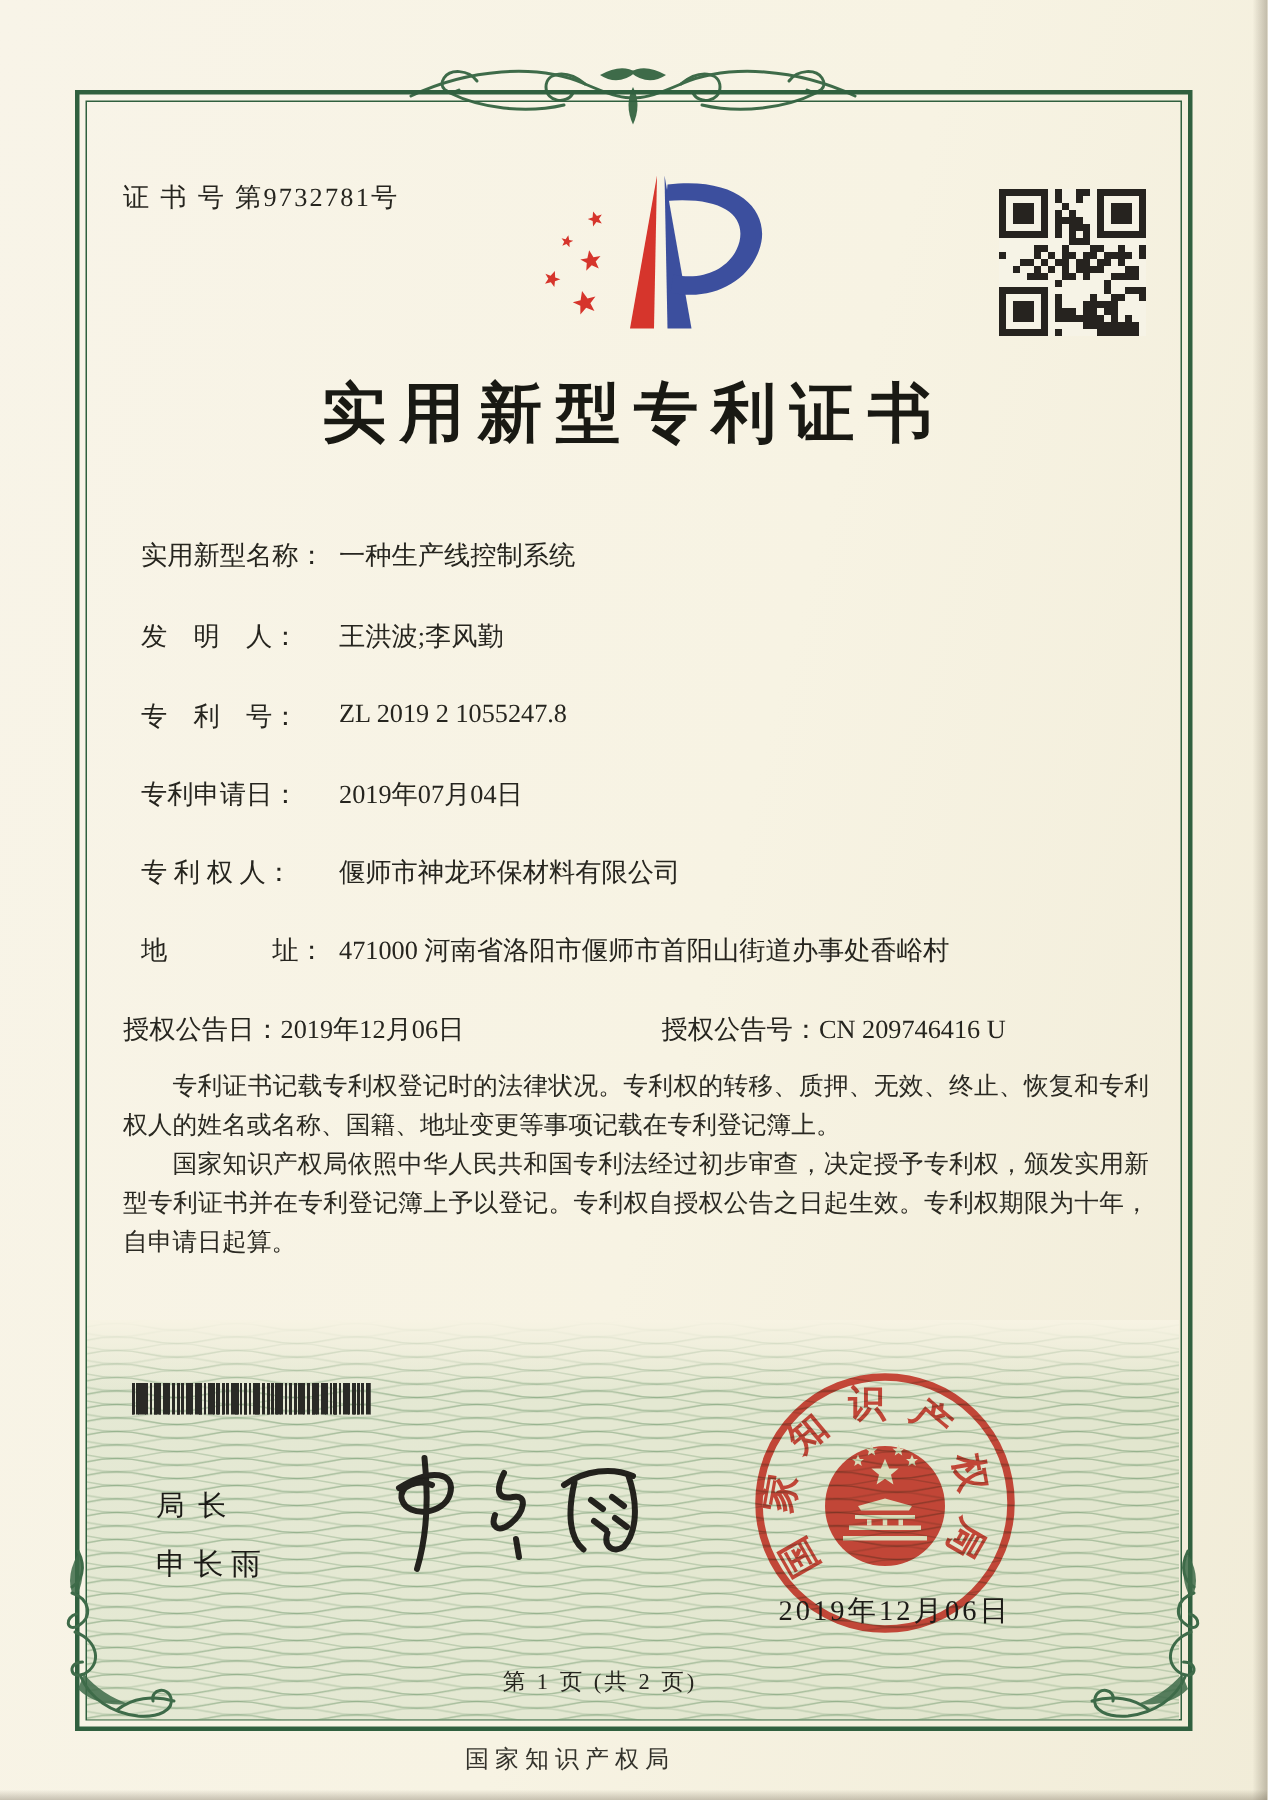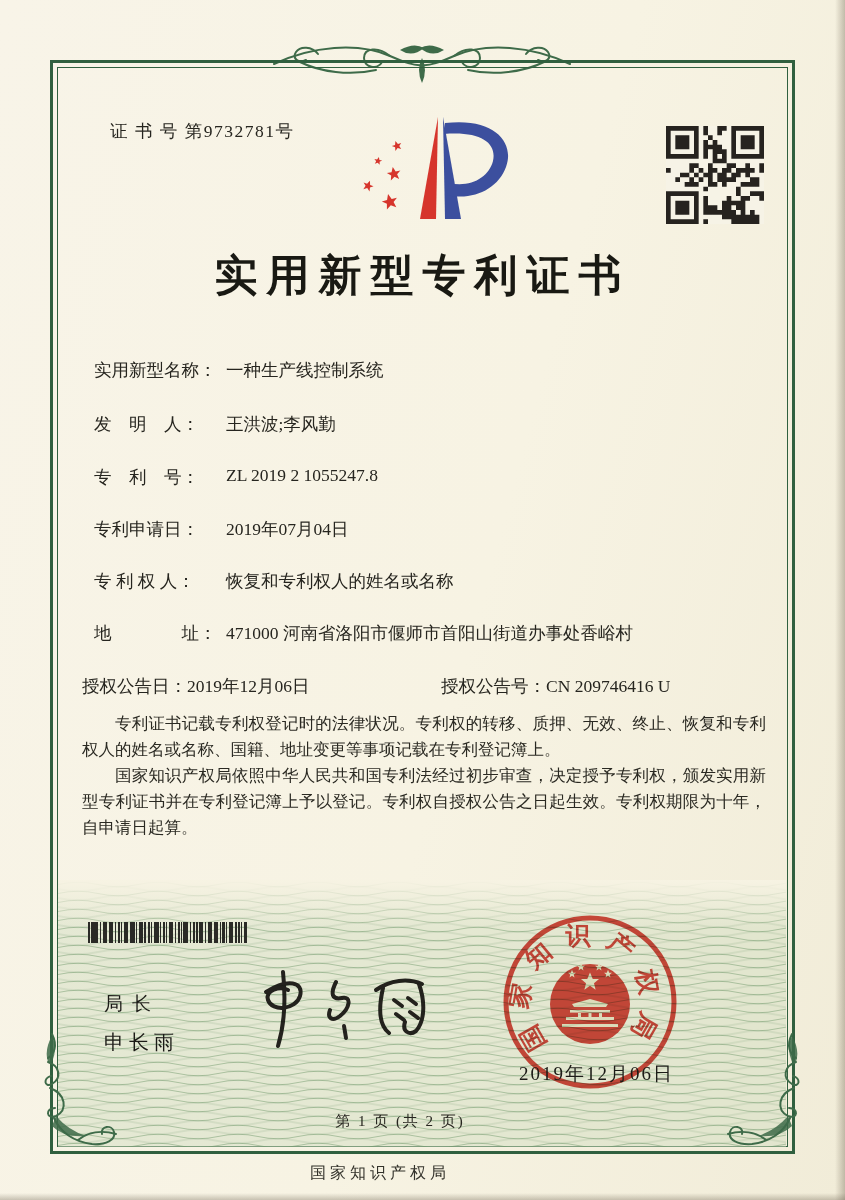--- a/index.html
+++ b/index.html
@@ -3,21 +3,21 @@
 <meta charset="utf-8">
 <style>
   html,body{margin:0;padding:0;background:#d8d4c6;}
   .page{
     position:relative;width:845px;height:1200px;overflow:hidden;
     background:linear-gradient(105deg,#f8f4e8 0%,#f7f3e3 55%,#f1ecd8 100%);
     font-family:"Liberation Serif","DejaVu Serif",serif;color:#26251f;
   }
   .frame-outer{position:absolute;left:50px;top:60px;width:739px;height:1088px;border:3px solid #30603f;}
   .frame-inner{position:absolute;left:4px;top:4px;right:4px;bottom:4px;border:1px solid #30603f;}
-  .cert-no{position:absolute;left:82px;top:119px;font-size:17.5px;letter-spacing:1.5px;white-space:nowrap;margin-left:28px;}
+  .cert-no{position:absolute;left:82px;top:119px;font-size:17.5px;letter-spacing:1.5px;white-space:nowrap;}
   .logo{position:absolute;left:343px;top:112px;width:185px;height:124px;}
   .qr{position:absolute;left:666px;top:126px;width:98px;height:98px;background:#f6f3e6;}
   .title{position:absolute;left:0;width:845px;top:247px;text-align:center;font-size:43px;font-weight:bold;letter-spacing:9px;color:#191913;white-space:nowrap;}
   .fields{position:absolute;left:82px;top:358px;width:700px;font-size:17.5px;}
   .field-row{position:absolute;left:0;white-space:nowrap;margin-left:12px;}
   .field-row .lab{display:inline-block;min-width:128px;}
   .field-row .val{position:absolute;left:132px;white-space:nowrap;}
   .grant-row{position:absolute;left:82px;top:674px;font-size:17.5px;white-space:nowrap;}
   .grant-no{position:absolute;left:359px;top:0;white-space:nowrap;}
   .paras{position:absolute;left:82px;top:711px;width:684px;font-size:16.5px;line-height:26px;text-align:justify;color:#2a2922;}
@@ -107,21 +107,21 @@
     <div class="field-row" style="top:107px">
       <span class="lab">专　利　号：</span>
       <span class="val">ZL 2019 2 1055247.8</span>
     </div>
     <div class="field-row" style="top:159px">
       <span class="lab">专利申请日：</span>
       <span class="val">2019年07月04日</span>
     </div>
     <div class="field-row" style="top:211px">
       <span class="lab">专 利 权 人：</span>
-      <span class="val">恢复和专利权人的姓名或名称</span>
+      <span class="val">偃师市神龙环保材料有限公司</span>
     </div>
     <div class="field-row" style="top:263px">
       <span class="lab">地　　　　址：</span>
       <span class="val">471000 河南省洛阳市偃师市首阳山街道办事处香峪村</span>
     </div>
   </div>
 
   <div class="grant-row">
     <span>授权公告日：</span><span>2019年12月06日</span>
     <span class="grant-no"><span>授权公告号：</span><span>CN 209746416 U</span></span>

